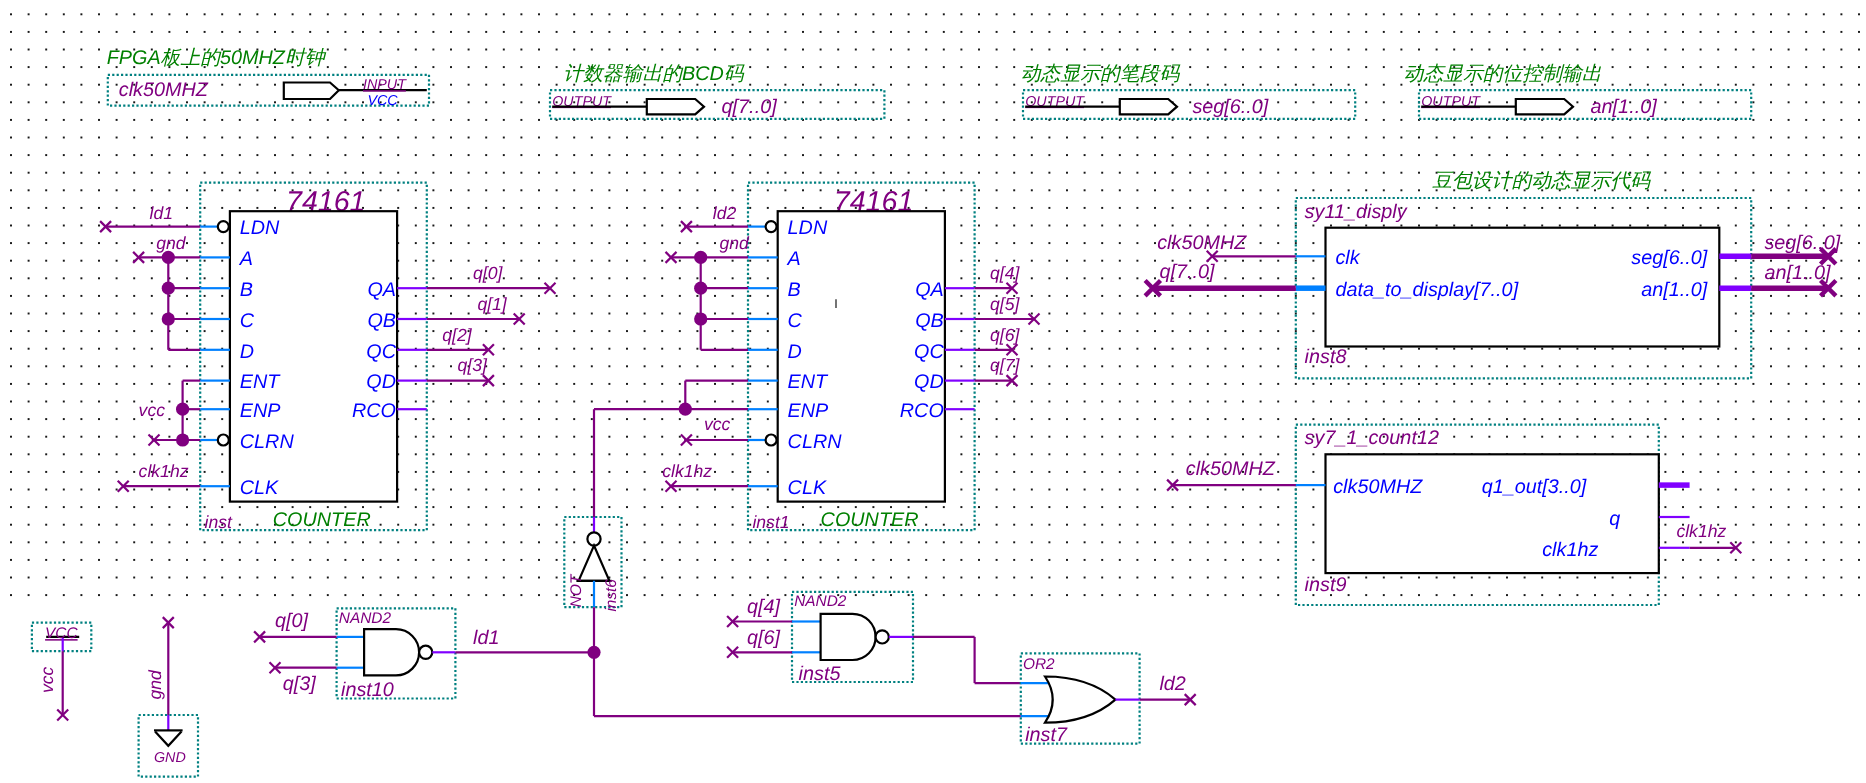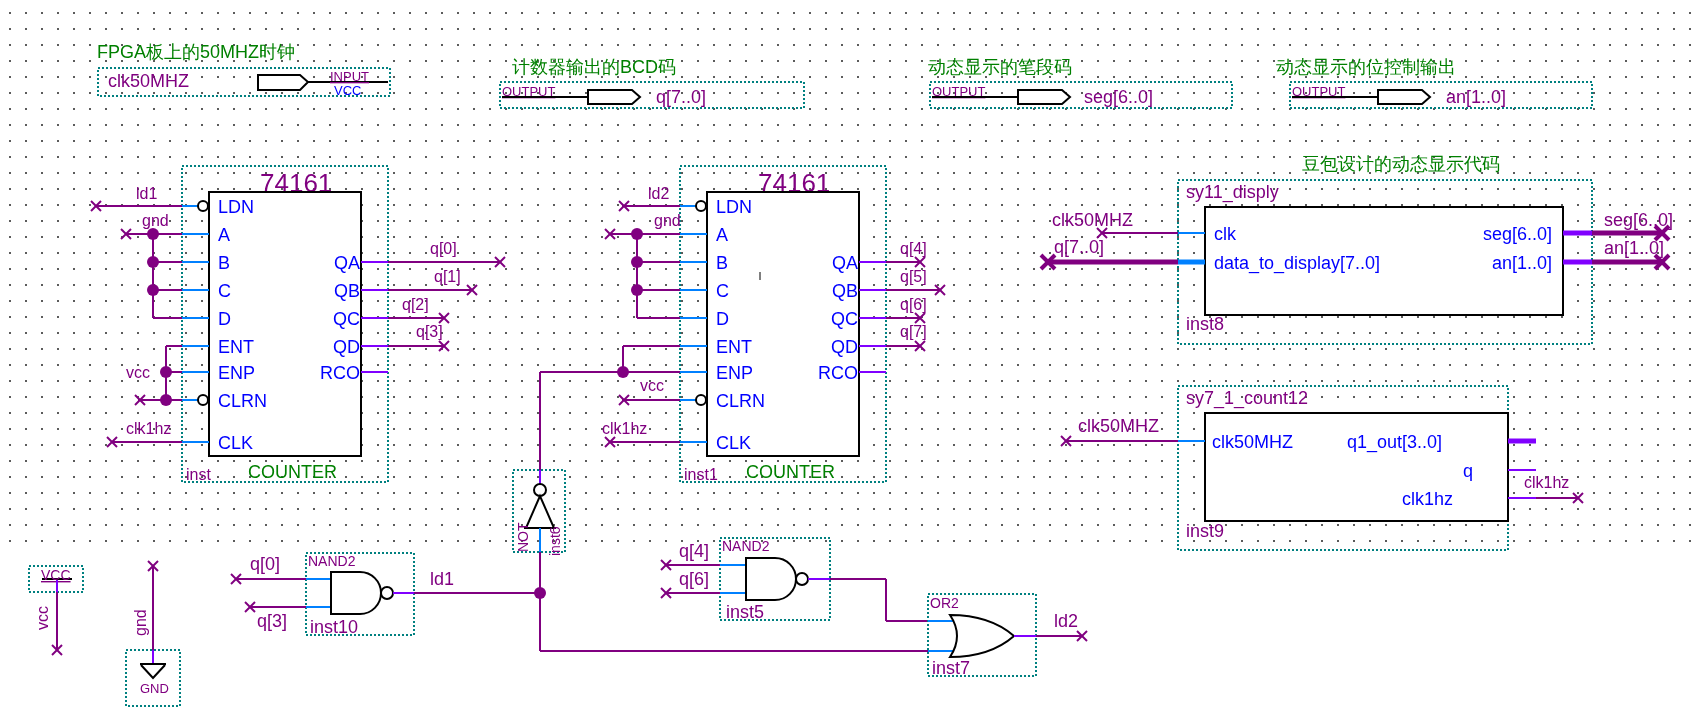--- a/index.html
+++ b/index.html
@@ -1,19 +1,19 @@
 <!DOCTYPE html>
 <html><head>
 <meta charset="utf-8">
 <style>
   html, body { margin:0; padding:0; background:#ffffff; }
   body { width:1696px; height:712px; overflow:hidden; position:relative; font-family:"Liberation Sans", sans-serif; }
   #canvas { position:absolute; left:0; top:0; width:1696px; height:544px;
     background-image: radial-gradient(circle, #000 0.6px, transparent 0.9px);
-    background-size: 16px 16px; background-position: 2px 5px; }
+    background-size: 16px 16px; background-position: 2px 5px; font-style: italic; }
   svg { position:absolute; left:0; top:0; }
   .t { font-family:"Liberation Sans", sans-serif; }
   .green { fill:#008000; }
   .purple { fill:#800080; }
   .blue { fill:#0000ff; }
   .wire { stroke:#800080; stroke-width:2; fill:none; }
   .bus { stroke:#800080; stroke-width:5; fill:none; }
   .pin { stroke:#0080ff; stroke-width:2; fill:none; }
   .pinout { stroke:#8000ff; stroke-width:2; fill:none; }
   .body { stroke:#000; stroke-width:2; fill:#fff; }

